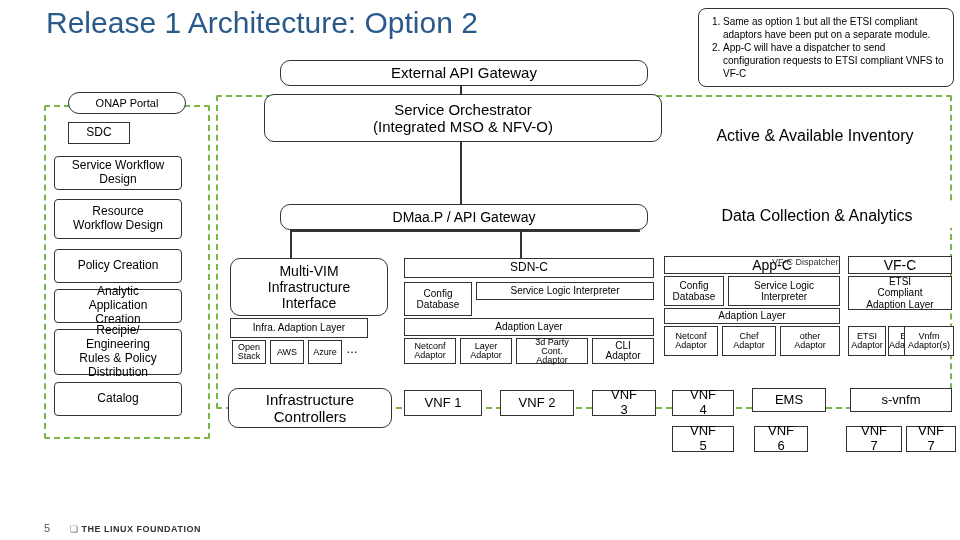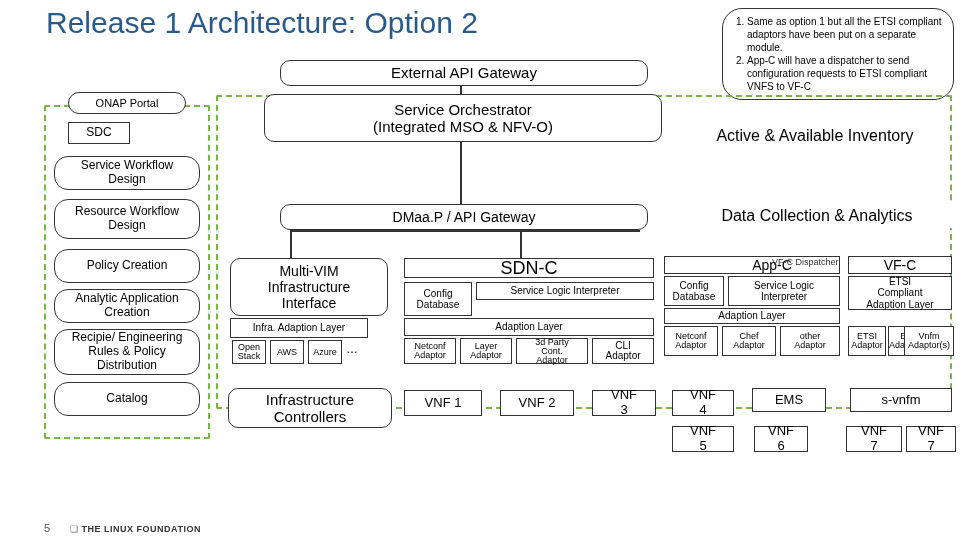--- a/index.html
+++ b/index.html
@@ -1,41 +1,41 @@
 <!DOCTYPE html>
 <html><head>
 <meta charset="utf-8">
 <style>
   *{box-sizing:border-box;margin:0;padding:0;font-family:"Segoe UI",Arial,sans-serif}
   body{width:960px;height:540px;background:#fff;position:relative;overflow:hidden}
   .title{position:absolute;top:6px;left:46px;font-size:30px;color:#2a5a8a;font-weight:400}
-  .note{position:absolute;top:8px;right:6px;width:232px;border:1px solid #333;border-radius:20px;padding:6px 8px;font-size:10px;line-height:1.3;background:#fff}
+  .note{position:absolute;top:8px;right:6px;width:256px;border:1px solid #333;border-radius:8px;padding:6px 8px;font-size:10px;line-height:1.3;background:#fff}
   .note ol{padding-left:16px}
   .dash-group{position:absolute;border:2px dashed #7ab547;border-radius:2px}
   .dg-left{top:105px;left:44px;width:166px;height:334px}
   .dg-main{top:95px;left:216px;width:736px;height:314px}
   .box{position:absolute;background:#fff;border:1px solid #333;display:flex;align-items:center;justify-content:center;text-align:center;font-size:13px;line-height:1.15;padding:2px 16px}
   .rbox{border-radius:10px}
   .onap{top:92px;left:68px;width:118px;height:22px;border-radius:11px;font-size:11px}
   .sdc{top:122px;left:68px;width:62px;height:22px;font-size:12px}
-  .sb{left:54px;width:146px;height:34px;border-radius:14px;font-size:12px}
+  .sb{left:54px;width:128px;height:34px;border-radius:4px;font-size:12px}
   .sb1{top:156px}.sb2{top:199px;height:40px}.sb3{top:249px}.sb4{top:289px;height:34px}
   .sb5{top:329px;height:46px}.sb6{top:382px}
   .bigbar{left:280px;width:368px;height:26px;font-size:15px}
   .gw{top:60px}
   .so{top:94px;left:264px;width:398px;height:48px;font-size:15px}
   .aai{top:124px;left:682px;width:266px;height:24px;font-size:16px;border:none}
   .dmaap{top:204px;font-size:14px}
   .dca{top:204px;left:682px;width:270px;height:24px;font-size:16px;border:none}
   .mvii{top:258px;left:230px;width:158px;height:58px;font-size:14px}
   .infra{top:318px;left:230px;width:138px;height:20px;font-size:10px}
   .sm{height:24px;font-size:9px;line-height:1}
   .os{top:340px;left:232px;width:34px}.aws{top:340px;left:270px;width:34px}.az{top:340px;left:308px;width:34px}
   .dots{position:absolute;top:342px;left:346px;font-size:12px}
-  .sdnc{top:258px;left:404px;width:250px;height:20px;font-size:18px}
+  .sdnc{top:258px;left:404px;width:250px;height:20px;font-size:12px}
   .cfg{top:282px;left:404px;width:68px;height:34px;font-size:10px}
   .sli{top:282px;left:476px;width:178px;height:18px;font-size:10px}
   .al{top:318px;left:404px;width:250px;height:18px;font-size:10px}
   .na{top:338px;left:404px;width:52px;height:26px;font-size:9px}
   .ya{top:338px;left:460px;width:52px;height:26px;font-size:9px}
   .tp{top:338px;left:516px;width:72px;height:26px;font-size:9px}
   .cli{top:338px;left:592px;width:62px;height:26px;font-size:10px}
   .appc{top:256px;left:664px;width:176px;height:18px;font-size:14px;text-align:left;padding-left:56px}
   .vfcd{position:absolute;top:258px;left:772px;font-size:9px;color:#333;line-height:0.9}
   .cfg2{top:276px;left:664px;width:60px;height:30px;font-size:10px}

